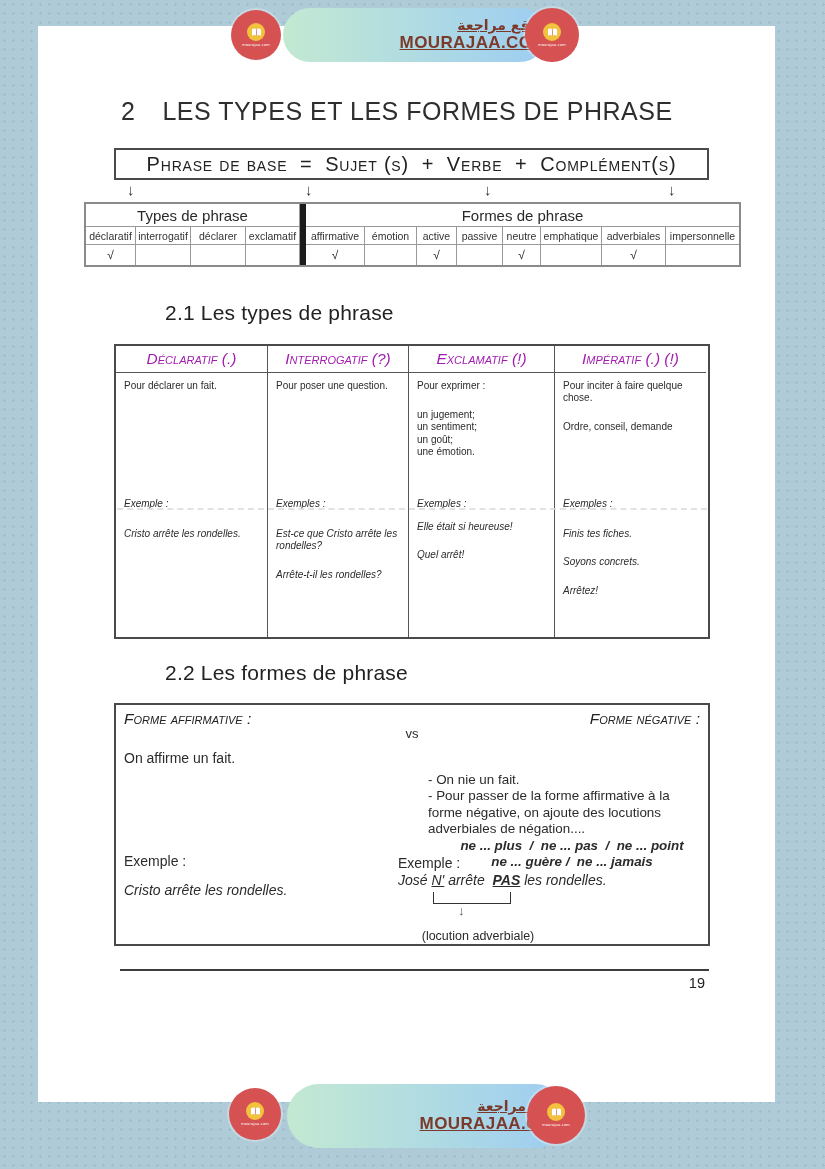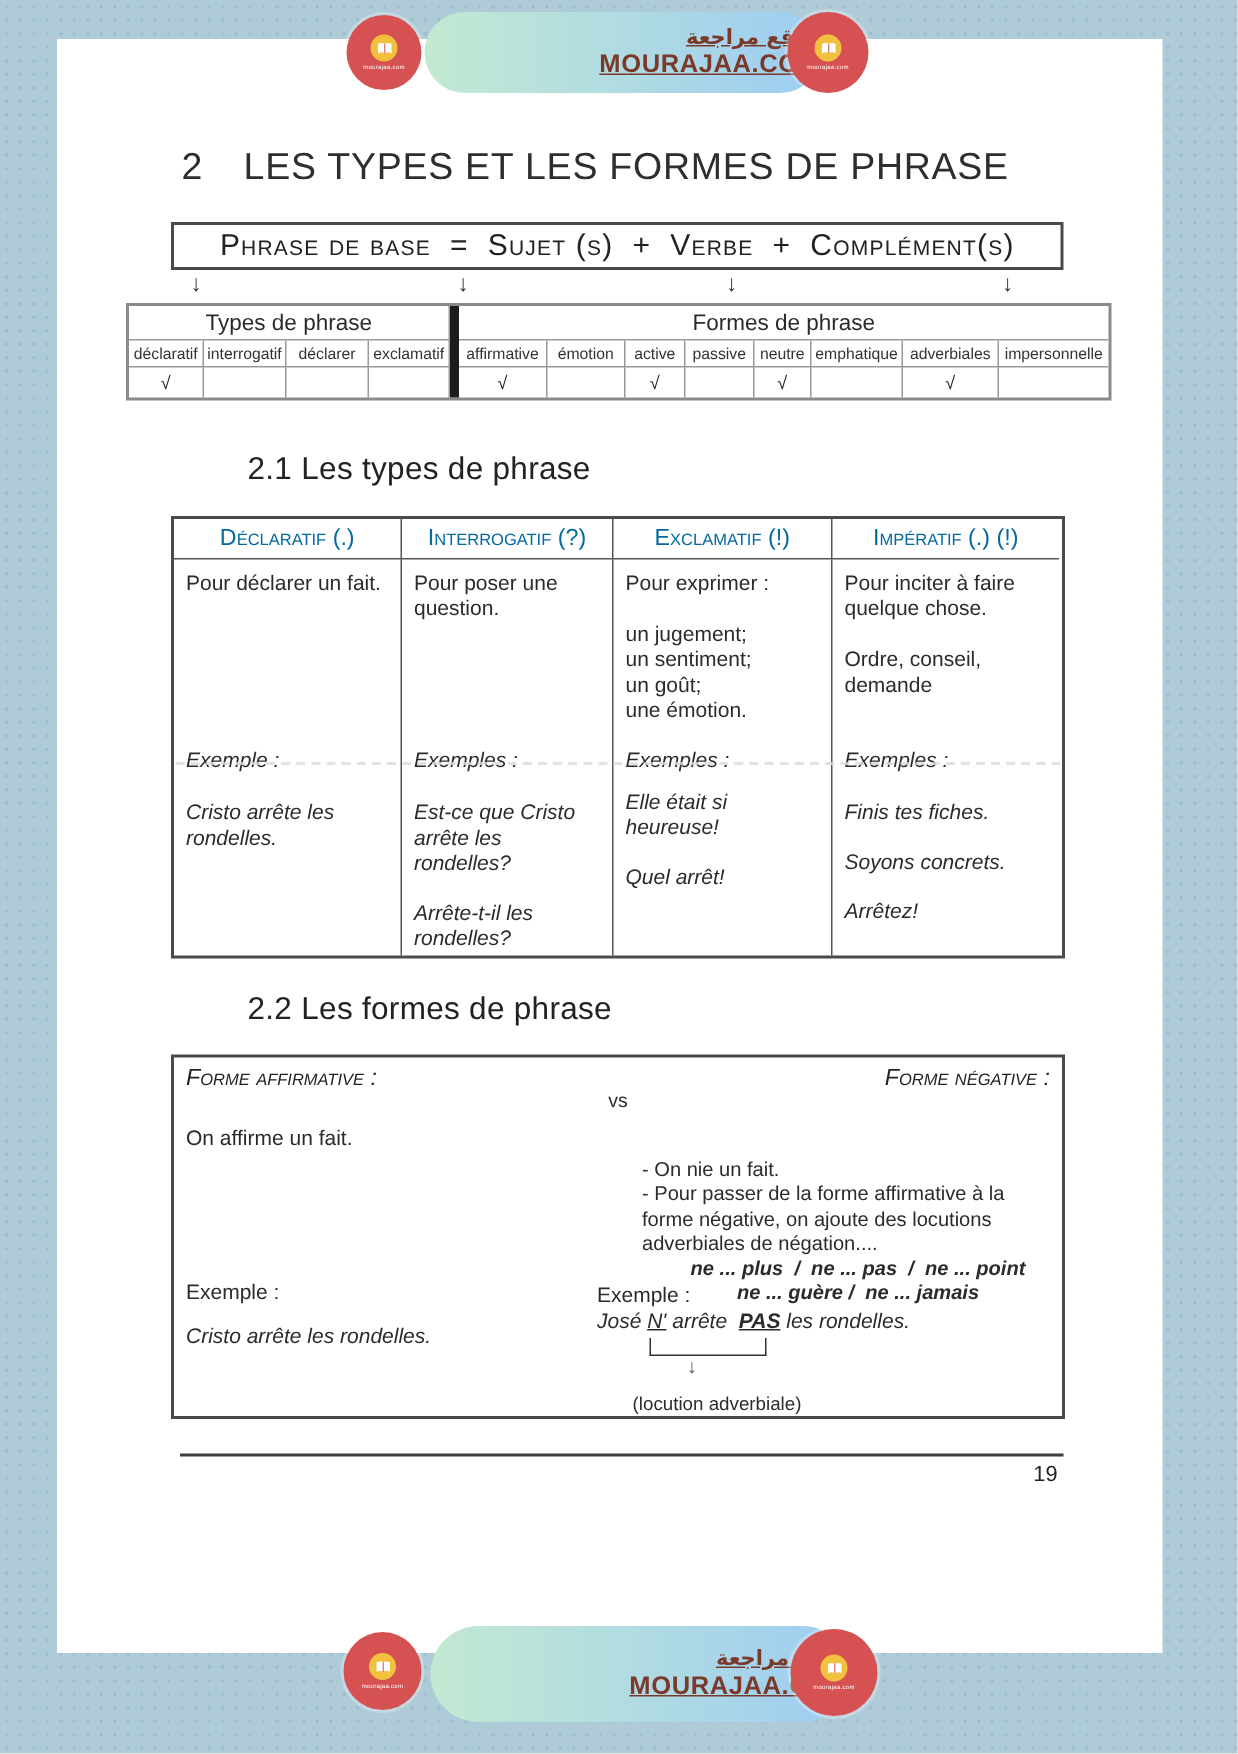--- a/index.html
+++ b/index.html
@@ -46,23 +46,23 @@
   .ovk { font-size:12px; border-bottom:none; color:#222; }
   .ov .nr { border-right:none; }
   .ov .sep { grid-column:5; grid-row:1/4; background:#1c1c1c; border:none; }
 
   
   .h2x { position:absolute; font-size:21px; color:#222; letter-spacing:.2px; }
   .t1 { position:absolute; left:114px; top:344px; width:596px; background:#fff;
     border:2px solid #4a4a4a; display:grid; grid-template-columns:152px 141px 146px 151px;
     grid-template-rows:27px 264px; }
   .t1h { display:flex; align-items:center; justify-content:center;
-    font-variant:small-caps; font-size:15.5px; color:#0369a1;
+    font-style:italic; font-variant:small-caps; font-size:15.5px; color:#a21caf;
     border-right:1px solid #555; border-bottom:1.5px solid #555; }
-  .t1b { border-right:1px solid #555; padding:7px 8px 4px 8px; font-size:14px; line-height:1.22; }
+  .t1b { border-right:1px solid #555; padding:7px 8px 4px 8px; font-size:10px; line-height:1.22; }
   .t1 .nr { border-right:none; }
   .desc { height:118px; }
   .desc .mb { margin-bottom:17px; }
   .exlabel { font-style:italic; }
   .ex { font-style:italic; margin-top:16px; }
   .scanline { position:absolute; left:117px; top:508px; width:590px; border-top:2px dashed #dcdcdc; opacity:.8; }
 
   
   .b2 { position:absolute; left:114px; top:703px; width:596px; height:243px;
     border:2px solid #4a4a4a; background:#fff; font-size:14px; }

